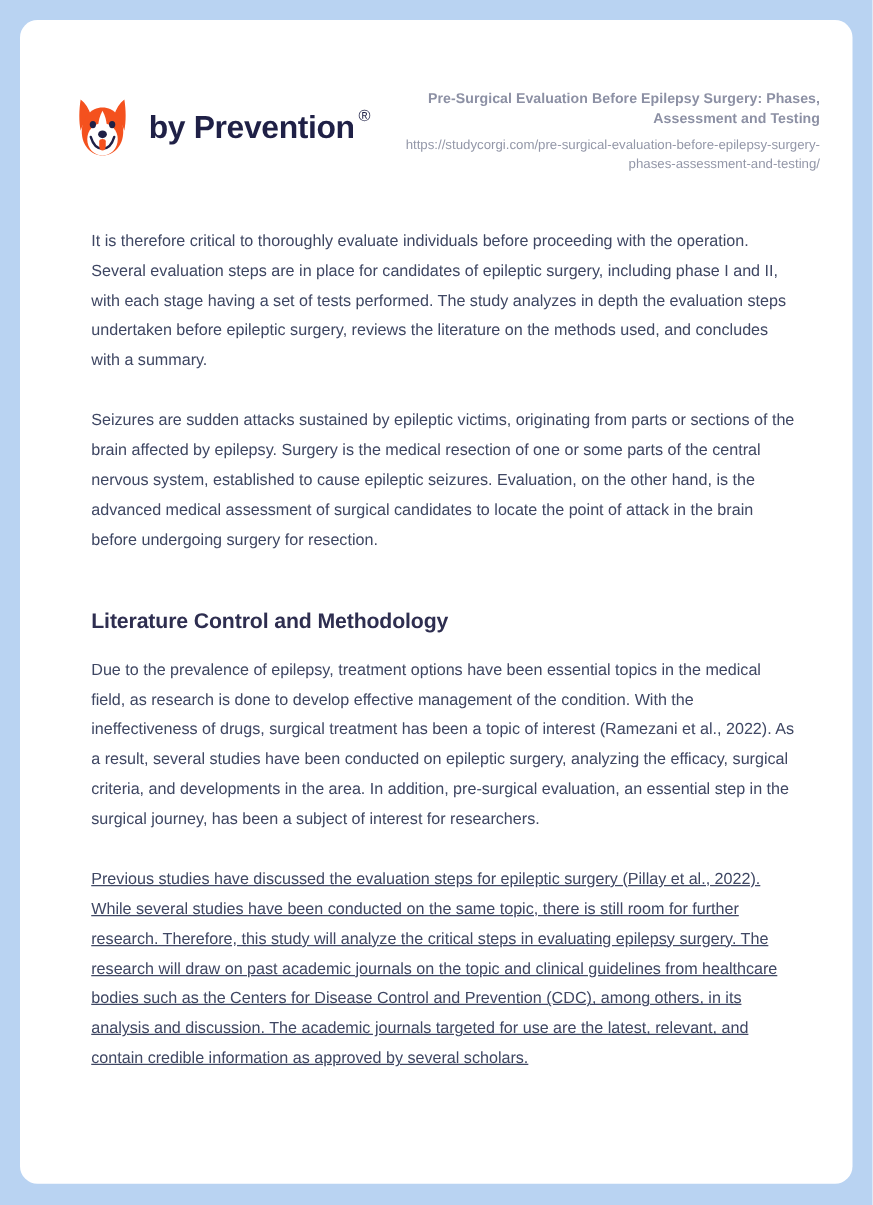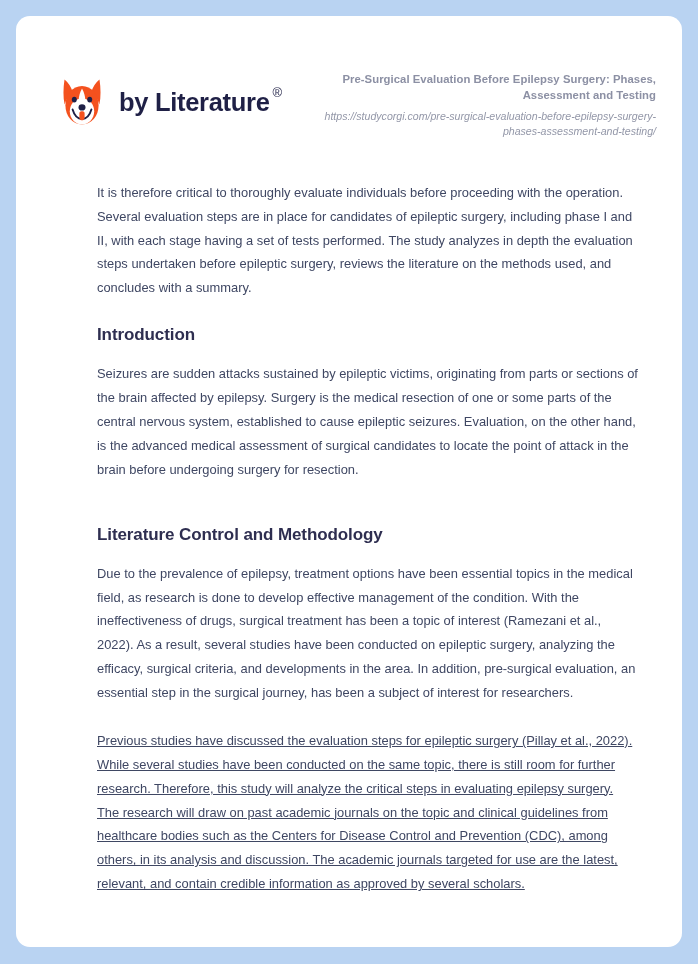--- a/index.html
+++ b/index.html
@@ -86,28 +86,26 @@
     letter-spacing: 0.05px;
   }
 
   .doc-url {
     color: #9397a8;
     font-size: 10.6px;
     font-weight: normal;
     line-height: 1.45;
     margin: 6px 0 0 0;
     word-break: break-word;
-    font-style: italic;
   }
 
   
   .doc-body {
     padding: 0 44px 0 57px;
     margin-top: 41px;
-    margin-left: 24px;
   }
 
   .doc-body p {
     color: #3f4763;
     font-size: 12.9px;
     line-height: 1.85;
     margin: 0 0 24px 0;
     text-align: left;
   }
 
@@ -156,37 +154,36 @@
           <ellipse cx="31.7" cy="23.6" rx="2.5" ry="2.9" fill="#1f2046"></ellipse>
 
           <ellipse cx="24" cy="31.4" rx="3.5" ry="3.1" fill="#1f2046"></ellipse>
 
           <path d="M14.6 33.5 C16.4 39.6 20.0 43.0 24 43.0 C28.0 43.0 31.6 39.6 33.4 33.5" fill="none" stroke="#1f2046" stroke-width="1.9" stroke-linecap="round"></path>
 
           <path d="M21.4 37.0 C21.4 35.8 22.6 35.2 24 35.2 C25.4 35.2 26.6 35.8 26.6 37.0 L26.6 41.4 C26.6 43.2 25.4 44.3 24 44.3 C22.6 44.3 21.4 43.2 21.4 41.4 Z" fill="#f4511e"></path>
         </svg>
       </span>
       <div class="brand-wordmark">
-        <span>by Literature</span>
+        <span>by Prevention</span>
         <span class="brand-reg">®</span>
       </div>
     </div>
 
     <div class="header-meta">
       <p class="doc-title">Pre-Surgical Evaluation Before Epilepsy Surgery: Phases, Assessment and Testing</p>
       <p class="doc-url">https://studycorgi.com/pre-surgical-evaluation-before-epilepsy-surgery-phases-assessment-and-testing/</p>
     </div>
 
   </header>
 
   <main class="doc-body">
 
     <p>It is therefore critical to thoroughly evaluate individuals before proceeding with the operation. Several evaluation steps are in place for candidates of epileptic surgery, including phase I and II, with each stage having a set of tests performed. The study analyzes in depth the evaluation steps undertaken before epileptic surgery, reviews the literature on the methods used, and concludes with a summary.</p>
 
-    <h2 class="first-heading">Introduction</h2>
     <p>Seizures are sudden attacks sustained by epileptic victims, originating from parts or sections of the brain affected by epilepsy. Surgery is the medical resection of one or some parts of the central nervous system, established to cause epileptic seizures. Evaluation, on the other hand, is the advanced medical assessment of surgical candidates to locate the point of attack in the brain before undergoing surgery for resection.</p>
 
     <div class="spacer-gap"></div>
 
     <h2>Literature Control and Methodology</h2>
     <p>Due to the prevalence of epilepsy, treatment options have been essential topics in the medical field, as research is done to develop effective management of the condition. With the ineffectiveness of drugs, surgical treatment has been a topic of interest (Ramezani et al., 2022). As a result, several studies have been conducted on epileptic surgery, analyzing the efficacy, surgical criteria, and developments in the area. In addition, pre-surgical evaluation, an essential step in the surgical journey, has been a subject of interest for researchers.</p>
     <p class="tight-last">Previous studies have discussed the evaluation steps for epileptic surgery (Pillay et al., 2022). While several studies have been conducted on the same topic, there is still room for further research. Therefore, this study will analyze the critical steps in evaluating epilepsy surgery. The research will draw on past academic journals on the topic and clinical guidelines from healthcare bodies such as the Centers for Disease Control and Prevention (CDC), among others, in its analysis and discussion. The academic journals targeted for use are the latest, relevant, and contain credible information as approved by several scholars.</p>
 
   </main>
 

